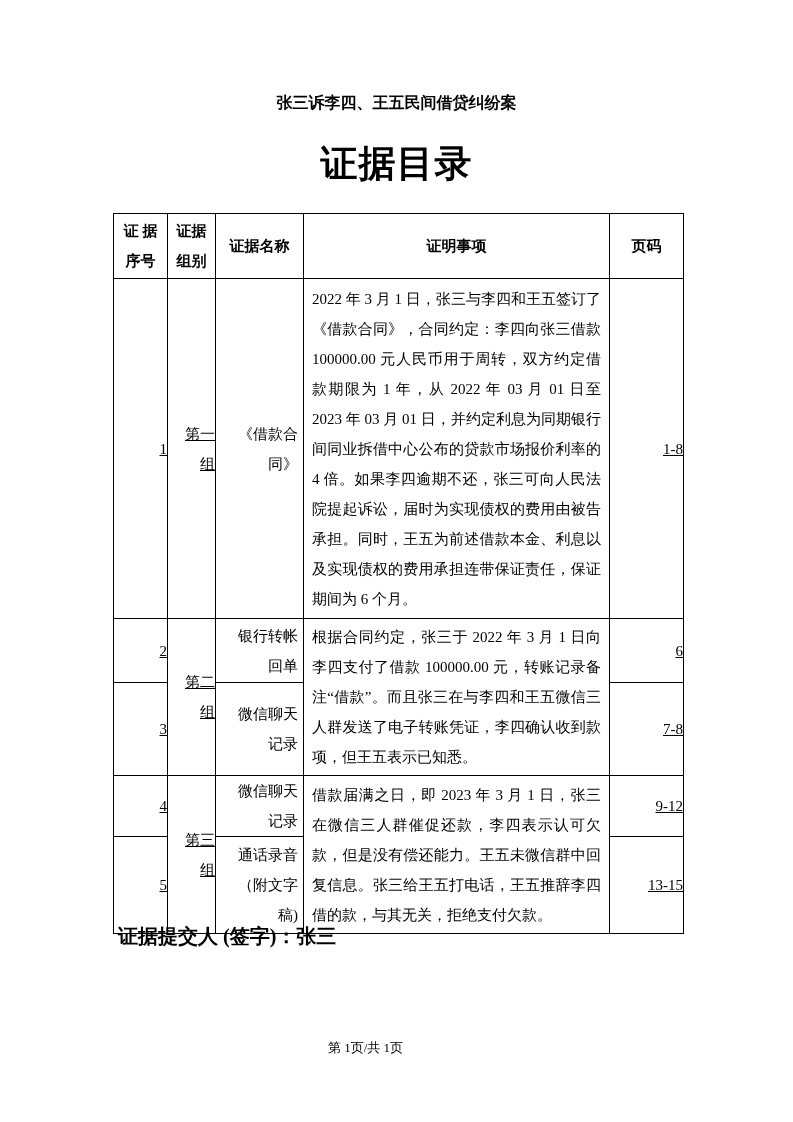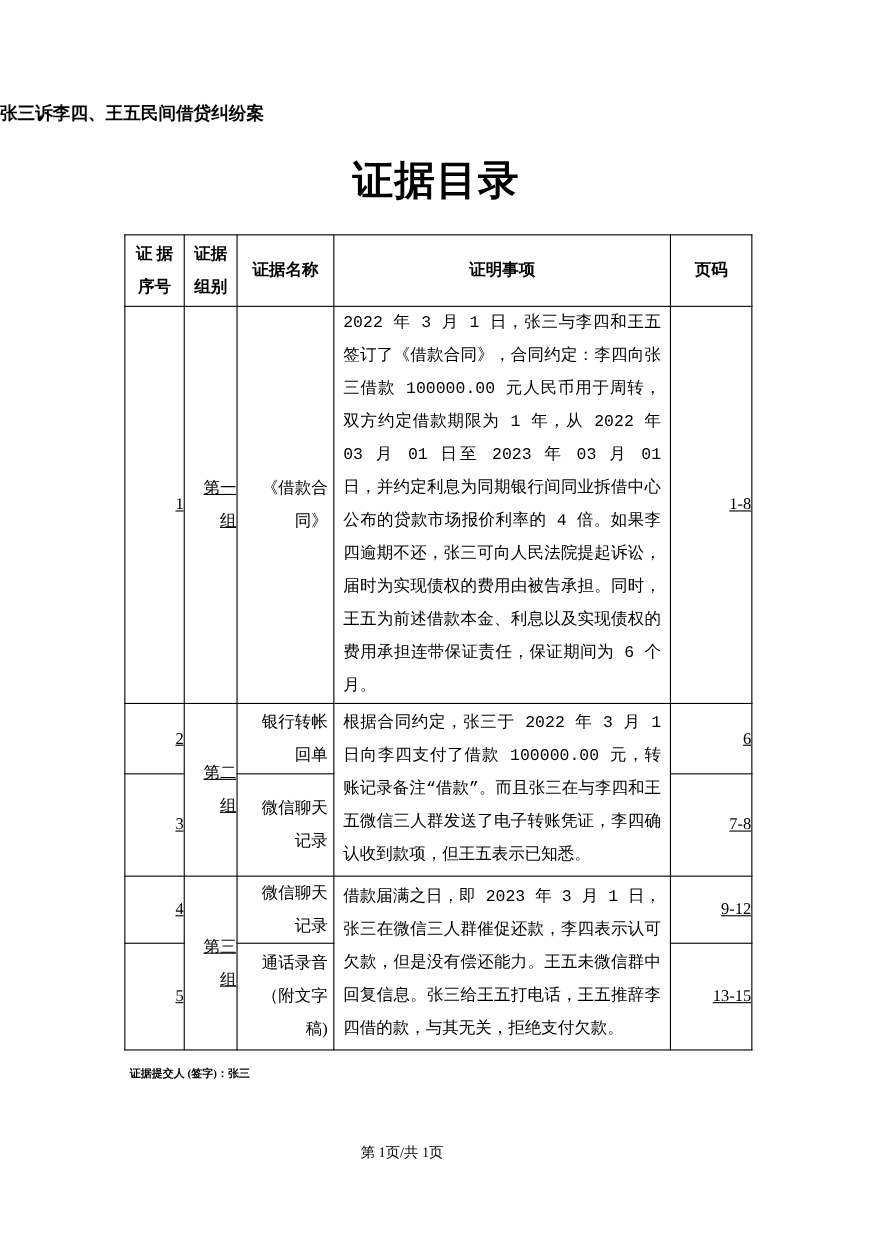--- a/index.html
+++ b/index.html
@@ -8,21 +8,21 @@
     width: 793px;
     height: 1122px;
     background: #ffffff;
     color: #000000;
     font-family: "Liberation Serif", "DejaVu Serif", serif;
     overflow: hidden;
   }
   .case-title {
     position: absolute;
     top: 93px; left: 0; width: 793px;
-    text-align: left;
+    text-align: center;
     font-size: 16px;
     font-weight: bold;
   }
   .doc-title {
     position: absolute;
     top: 139px; left: 0; width: 793px;
     text-align: center;
     font-size: 37px;
     font-weight: bold;
     letter-spacing: 1px;
@@ -57,32 +57,31 @@
     text-align: right;
     vertical-align: middle;
     white-space: pre-line;
     padding: 0 5px;
   }
   td.c-matter {
     text-align: justify;
     text-align-last: left;
     vertical-align: middle;
     padding: 0 8px;
-    font-family: Liberation Mono, monospace;
   }
   tr.hrow { height: 65px; }
   tr.row1 { height: 340px; }
   tr.row2 { height: 64px; }
   tr.row3 { height: 93px; }
   tr.row4 { height: 60px; }
   tr.row5 { height: 97px; }
   .sig-line1 {
     position: absolute;
-    top: 969px; left: 118px;
-    font-size: 10px;
+    top: 923px; left: 118px;
+    font-size: 20px;
     font-weight: bold;
   }
   .sig-line2 {
     position: absolute;
     top: 1001px; left: 118px;
     font-size: 16px;
     font-weight: bold;
   }
   .page-num {
     position: absolute;

